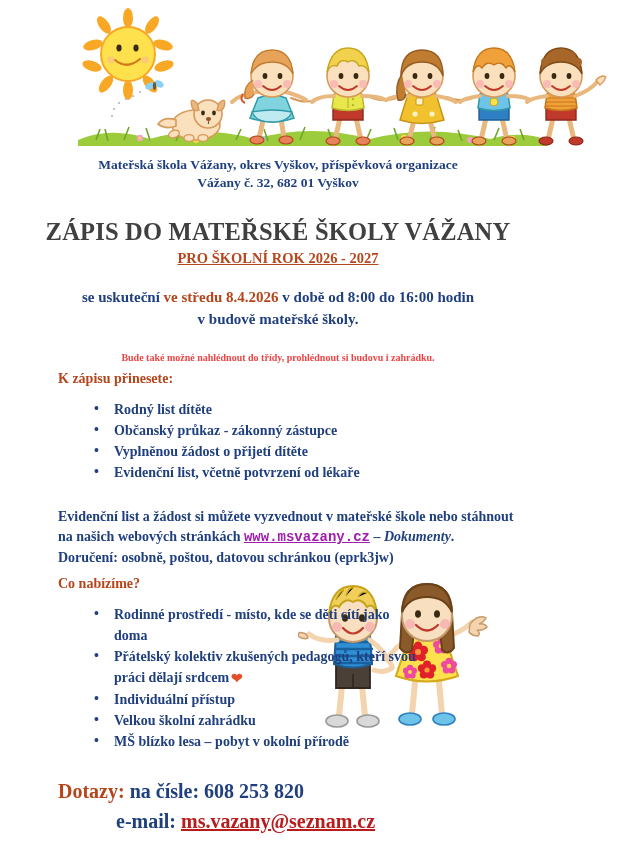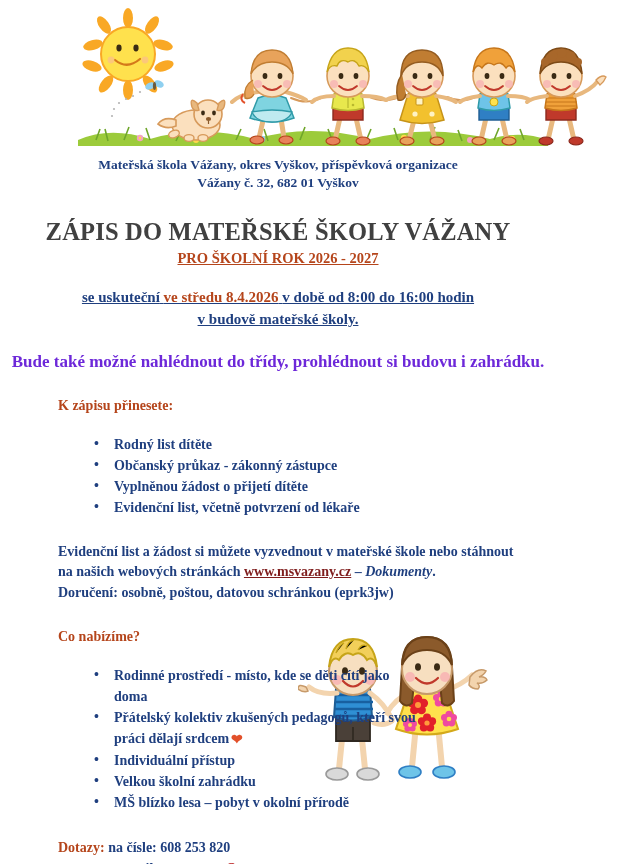--- a/index.html
+++ b/index.html
@@ -59,46 +59,45 @@
     margin-top: 4px;
     text-decoration: underline;
   }
 
   .datetime-block {
     text-align: center;
     font-weight: bold;
     font-size: 15px;
     line-height: 1.45;
     margin-top: 20px;
-    text-decoration: underline;
   }
   .accent { color: #b5451b; }
   .navy   { color: #1f3f7f; }
 
   .note-line {
     text-align: center;
     font-weight: bold;
-    font-size: 17px;
+    font-size: 10px;
     margin-top: 21px;
-    color: #6d28d9;
+    color: #ef4444;
   }
 
   .section {
     margin-left: 58px;
     margin-right: 40px;
   }
   .section-heading {
     font-weight: bold;
     font-size: 14px;
     color: #b5451b;
-    margin-top: 26px;
+    margin-top: 8px;
   }
   ul.bullets {
     list-style: none;
-    margin: 20px 0 0 0;
+    margin: 12px 0 0 0;
     padding: 0 0 0 36px;
   }
   ul.bullets > li {
     position: relative;
     font-weight: bold;
     font-size: 14px;
     line-height: 1.5;
     color: #1f3f7f;
     padding-left: 20px;
   }
@@ -115,22 +114,23 @@
     font-weight: bold;
     font-size: 14px;
     line-height: 1.45;
     color: #1f3f7f;
     margin-top: 24px;
     margin-left: 58px;
     margin-right: 40px;
   }
   .para .lnk {
     text-decoration: underline;
-    color: #7f1d1d;
-    font-weight: bold;
+    color: #a21caf;
+    font-weight: bold;
+    font-family: Liberation Mono, monospace;
   }
   .para .ital {
     font-style: italic;
   }
 
   
   .offers-wrap {
     position: relative;
   }
   .kids-art {
@@ -147,21 +147,21 @@
     color: #e2502a;
     font-size: 14px;
     vertical-align: -1px;
     margin-left: 2px;
   }
 
   .contact {
     margin-top: 24px;
     margin-left: 58px;
     font-weight: bold;
-    font-size: 14px;
+    font-size: 20px;
     line-height: 1.5;
   }
   .contact .label-accent { color: #b5451b; }
   .contact .indent { display: inline-block; width: 58px; }
   .contact .mail-link {
     text-decoration: underline;
     color: #b91c1c;
   }
 </style>
 </head>

